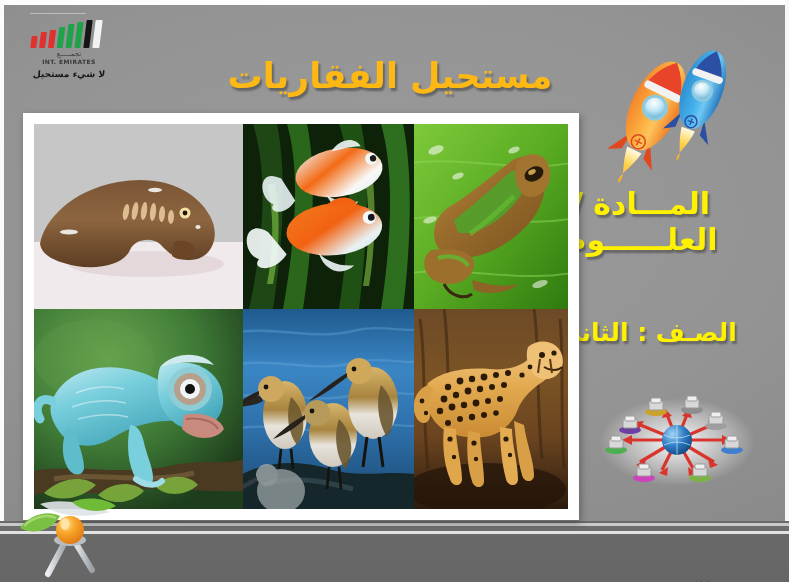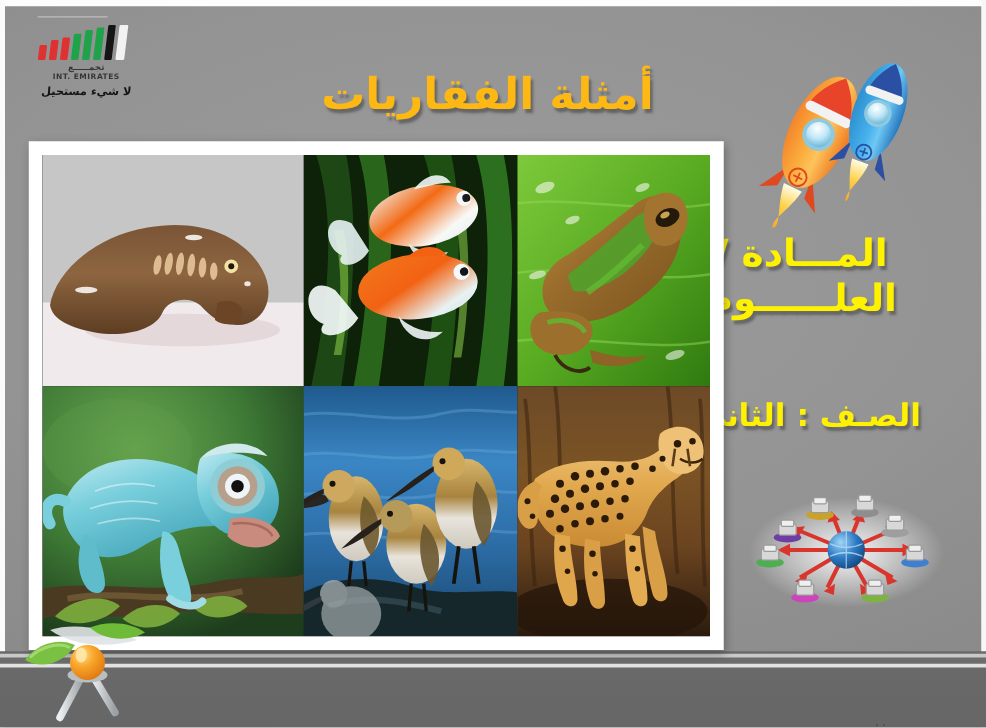--- a/index.html
+++ b/index.html
@@ -110,21 +110,21 @@
     left: 4px;
     top: 38px;
     width: 88px;
   }
   .logo-ar {
     font-size: 7px;
     color: #2b2b2b;
     letter-spacing: -0.3px;
     text-align: center;
     line-height: 8px;
-    font-weight: bold;
+    font-weight: normal;
     direction: rtl;
     white-space: nowrap;
     opacity: .88;
   }
   .logo-en {
     font-size: 6px;
     color: #1e1e1e;
     letter-spacing: 0.4px;
     text-align: center;
     line-height: 8px;
@@ -318,21 +318,21 @@
         <i style="left: 54px; width: 6px; height: 28px; background: rgb(21, 21, 21);"></i>
         <i style="left: 63px; width: 7px; height: 28px; background: rgb(242, 242, 242);"></i>
       </div>
     <div class="logo-text-lines">
       <div class="logo-ar">تجمـــــع</div>
       <div class="logo-en">INT. EMIRATES</div>
       <div class="logo-tag">لا شيء مستحيل</div>
     </div>
   </div>
 
-  <div class="title">أمثلة الفقاريات</div>
+  <div class="title">مستحيل الفقاريات</div>
 
   <div class="subject">
     <span>المـــادة /</span>
     <span class="l2">العلــــــوم</span>
   </div>
 
   <div class="grade">الصـف : الثاني</div>
 
   <div class="rockets">
     <svg width="150" height="146" viewBox="0 0 150 146">

